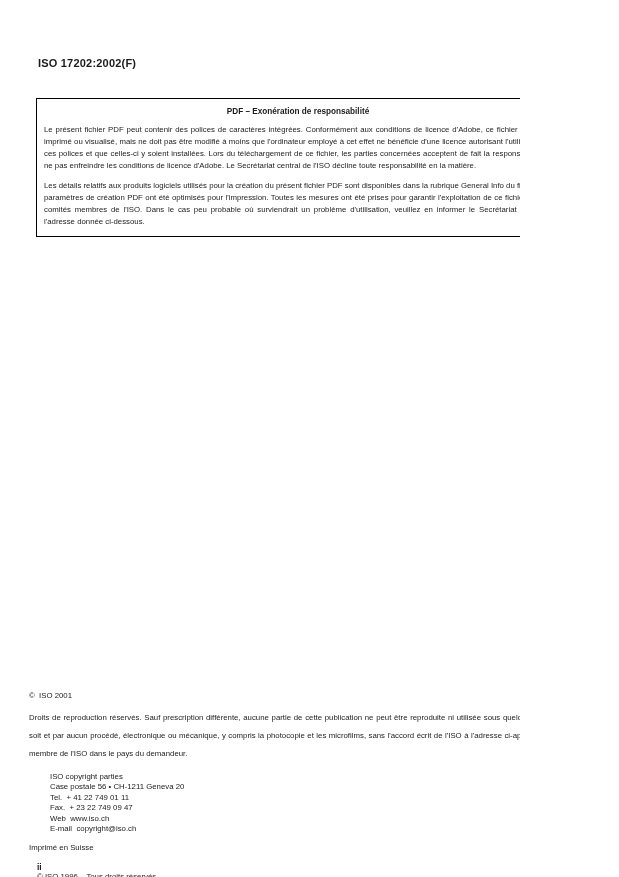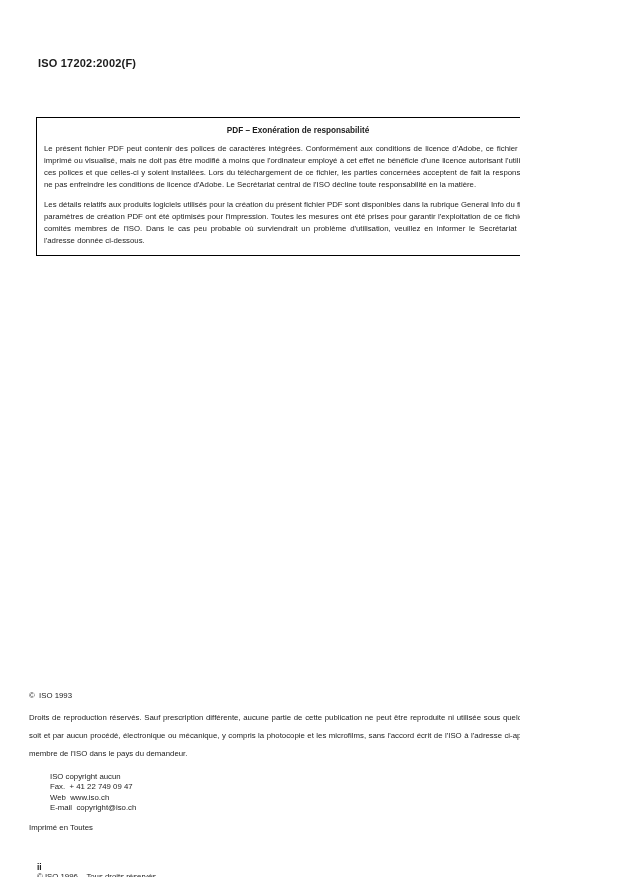--- a/index.html
+++ b/index.html
@@ -20,21 +20,21 @@
   .doc-header {
     position: absolute;
     top: 35px;
     left: 38px;
     font-size: 11px;
     font-weight: bold;
     letter-spacing: 0.2px;
   }
   .disclaimer-box {
     position: absolute;
-    top: 95px;
+    top: 76px;
     left: 36px;
     width: 533px;
     box-sizing: border-box;
     border: 1.5px solid #000000;
     padding: 6px 16px 6px 7px;
   }
   .box-title {
     text-align: center;
     font-size: 8.2px;
     font-weight: bold;
@@ -103,29 +103,31 @@
 
   <div class="doc-header">ISO 17202:2002(F)</div>
 
   <div class="disclaimer-box">
     <div class="box-title">PDF – Exonération de responsabilité</div>
     <p class="box-para">Le présent fichier PDF peut contenir des polices de caractères intégrées. Conformément aux conditions de licence d'Adobe, ce fichier peut être imprimé ou visualisé, mais ne doit pas être modifié à moins que l'ordinateur employé à cet effet ne bénéficie d'une licence autorisant l'utilisation de ces polices et que celles-ci y soient installées. Lors du téléchargement de ce fichier, les parties concernées acceptent de fait la responsabilité de ne pas enfreindre les conditions de licence d'Adobe. Le Secrétariat central de l'ISO décline toute responsabilité en la matière.</p>
     <p class="box-para last">Les détails relatifs aux produits logiciels utilisés pour la création du présent fichier PDF sont disponibles dans la rubrique General Info du fichier; les paramètres de création PDF ont été optimisés pour l'impression. Toutes les mesures ont été prises pour garantir l'exploitation de ce fichier par les comités membres de l'ISO. Dans le cas peu probable où surviendrait un problème d'utilisation, veuillez en informer le Secrétariat central à l'adresse donnée ci-dessous.</p>
   </div>
 
   <div class="copyright-block">
-    <p class="copyright-line">©  ISO 1993</p>
+    <p class="copyright-line">©  ISO 2001</p>
     <p class="rights-para">Droits de reproduction réservés. Sauf prescription différente, aucune partie de cette publication ne peut être reproduite ni utilisée sous quelque forme que ce soit et par aucun procédé, électronique ou mécanique, y compris la photocopie et les microfilms, sans l'accord écrit de l'ISO à l'adresse ci-après ou du comité membre de l'ISO dans le pays du demandeur.</p>
     <div class="address-block">
-      <div class="address-line">ISO copyright aucun</div>
-      <div class="address-line">Fax.  + 41 22 749 09 47</div>
+      <div class="address-line">ISO copyright parties</div>
+      <div class="address-line">Case postale 56 • CH-1211 Geneva 20</div>
+      <div class="address-line">Tel.  + 41 22 749 01 11</div>
+      <div class="address-line">Fax.  + 23 22 749 09 47</div>
       <div class="address-line">Web  www.iso.ch</div>
       <div class="address-line">E-mail  copyright@iso.ch</div>
     </div>
-    <p class="printed-line">Imprimé en Toutes</p>
+    <p class="printed-line">Imprimé en Suisse</p>
   </div>
 
   <div class="footer">
     <span class="page-number">ii</span>
     <span class="footer-copyright">© ISO 1996 – Tous droits réservés</span>
   </div>
 
 </div>
 
 </body></html>

